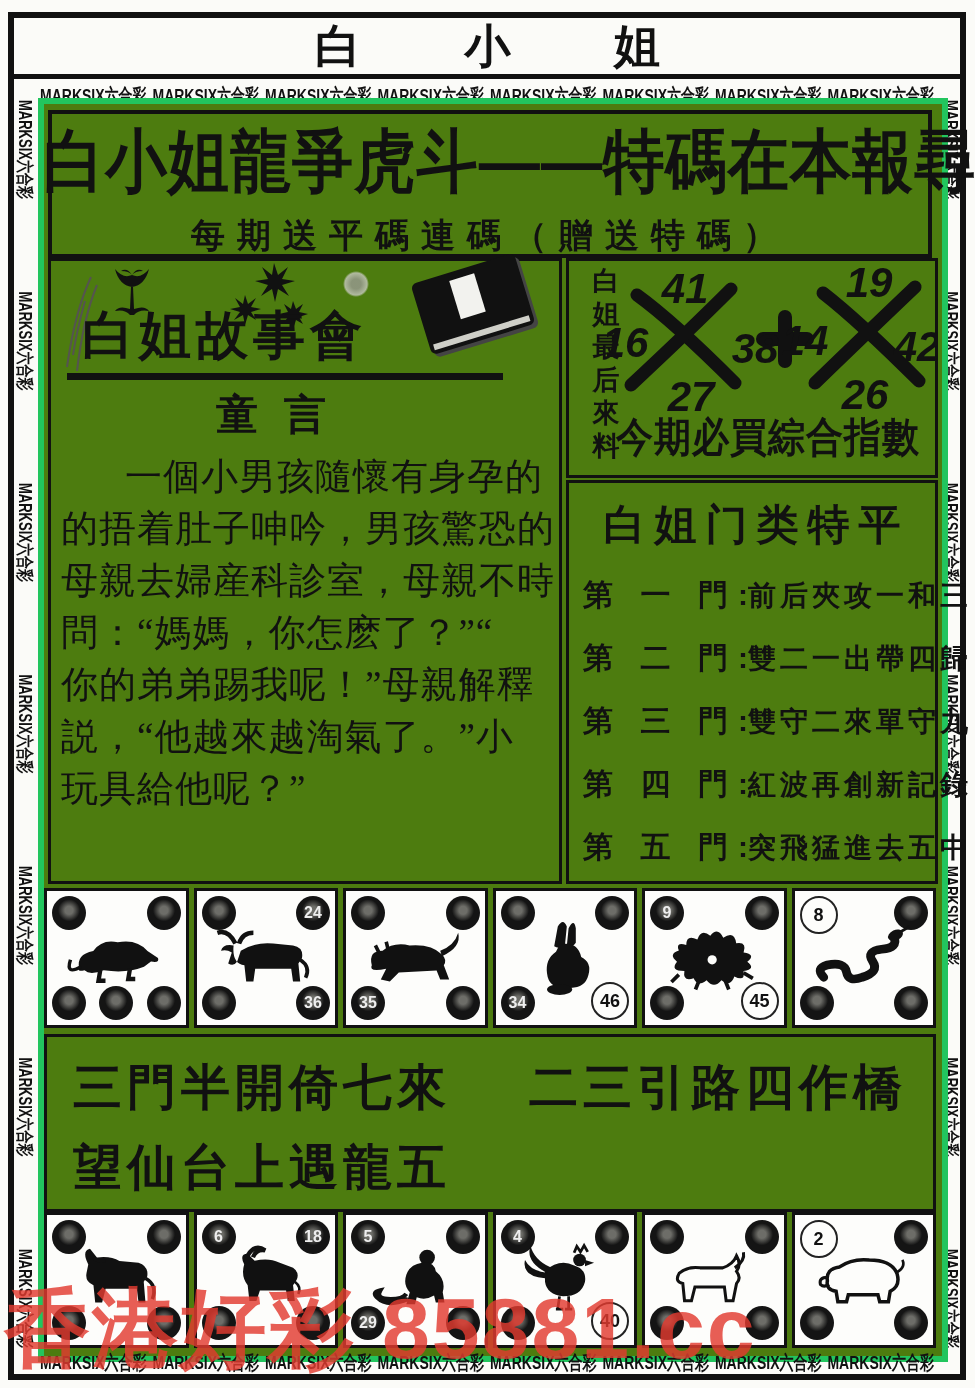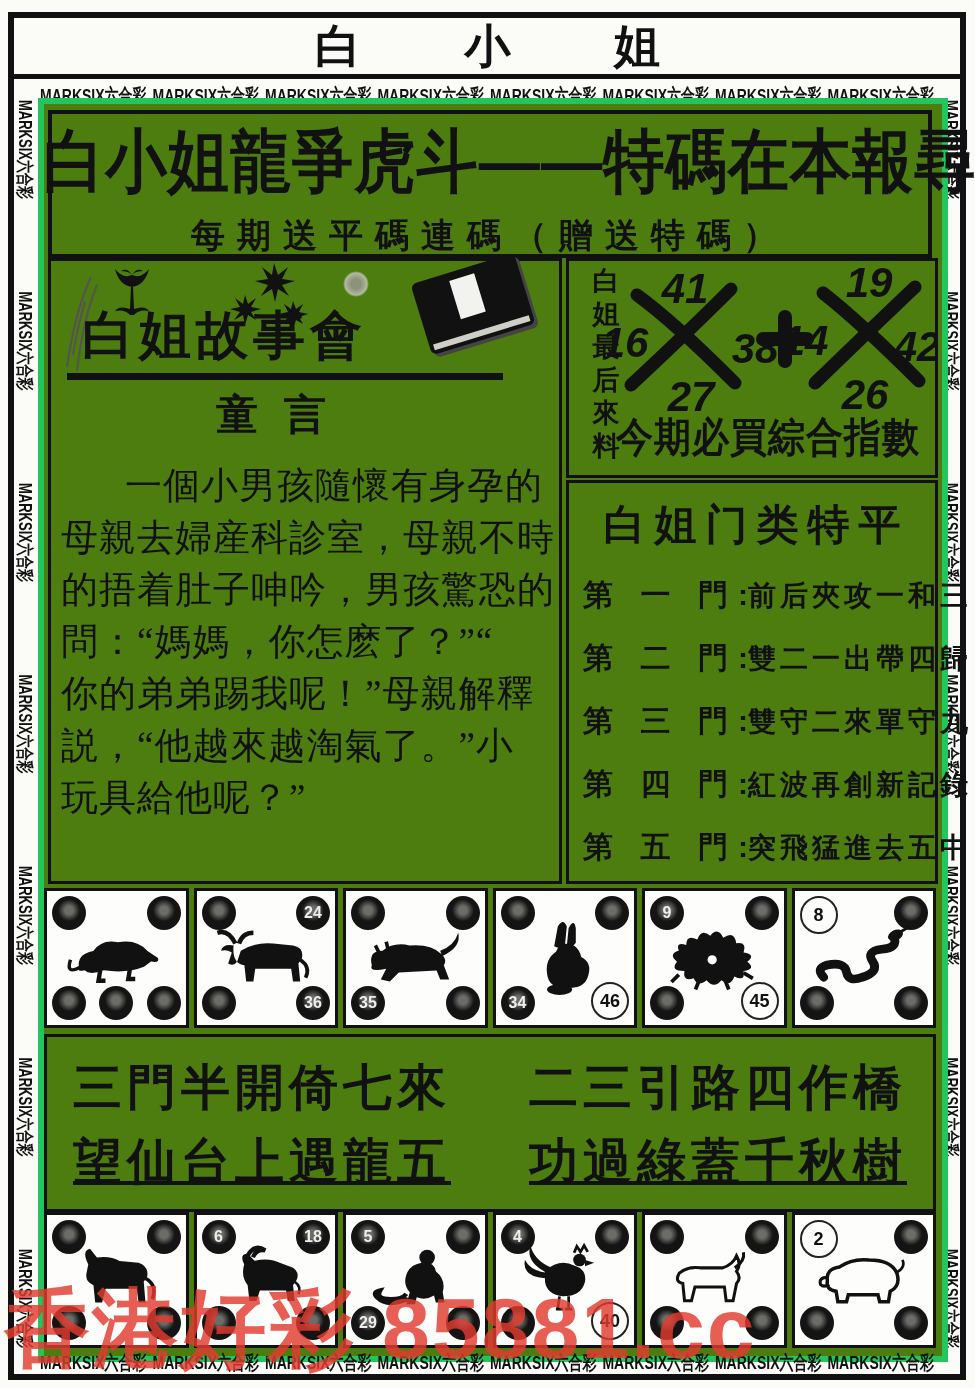--- a/index.html
+++ b/index.html
@@ -40,21 +40,21 @@
   #storybook{left:368px;top:6px;width:108px;height:74px;background:#111;border-radius:6px;
              transform:rotate(-17deg);box-shadow:3px 4px 0 #444;}
   #storybook .label{position:absolute;left:38px;top:8px;width:26px;height:40px;background:#f2f2ee;}
   #storybook .pages{position:absolute;left:4px;bottom:4px;width:100px;height:6px;background:#cfcfc8;}
   #story-title{left:31px;top:40px;font-size:52px;font-weight:900;letter-spacing:5px;}
   #story-underline{left:16px;top:112px;width:436px;height:7px;background:#111;}
   #story-subtitle{left:0;top:126px;width:440px;text-align:center;font-size:42px;font-weight:700;
                   letter-spacing:26px;text-indent:26px;font-family:"Liberation Serif",serif;}
   #story-text{left:10px;top:190px;width:486px;font-family:"Liberation Serif",serif;}
   #story-text .sline{font-size:37px;line-height:52px;letter-spacing:1px;white-space:nowrap;}
-  #story-text .sline:first-child{text-indent:64px;margin-top:9px;}
+  #story-text .sline:first-child{text-indent:64px;}
   
   #picks-box{left:522px;top:154px;width:366px;height:214px;border:3px solid #111;}
   #picks-vlabel{left:20px;top:4px;width:34px;font-size:27px;line-height:33px;font-weight:900;
                 text-align:center;font-family:"Liberation Serif",serif;}
   #cross-svg{left:38px;top:2px;}
   #picks-slogan{left:38px;top:152px;width:322px;text-align:center;font-size:37px;font-weight:900;
                 letter-spacing:1px;white-space:nowrap;transform:scale(1,1.1);}
   
   #gates-box{left:522px;top:376px;width:366px;height:398px;border:3px solid #111;}
   #gates-title{left:0;top:14px;width:366px;text-align:center;font-size:42px;font-weight:900;
@@ -72,21 +72,21 @@
         justify-content:center;font-size:16px;font-weight:700;}
   .b-dark{background:radial-gradient(circle at 50% 42%,#6d6d68 0 4px,#141414 11px);color:#eee;}
   .b-light{background:#fdfdfb;border:2px solid #222;color:#111;font-size:18px;}
   .p-tl{left:5px;top:5px;} .p-tr{right:5px;top:5px;} .p-bl{left:5px;bottom:5px;}
   .p-br{right:5px;bottom:5px;} .p-bm{left:50%;margin-left:-17px;bottom:5px;}
   .animal{position:absolute;left:50%;top:50%;transform:translate(-50%,-50%);}
   
   #poem-box{left:0px;top:930px;width:886px;height:172px;border:3px solid #111;}
   .poem-line{display:flex;justify-content:space-between;padding:0 26px;font-size:49px;font-weight:900;
              letter-spacing:5px;white-space:nowrap;}
-  .poem-line.first{margin-top:18px;} .poem-line.second{margin-top:8px;text-decoration:underline;}
+  .poem-line.first{margin-top:18px;} .poem-line.second{margin-top:14px;}
   
   #watermark{left:4px;top:1282px;font-size:86px;line-height:92px;font-weight:900;letter-spacing:2px;
              color:rgba(226,58,48,0.82);white-space:nowrap;z-index:60;}
   svg text{font-family:"Liberation Sans",sans-serif;}
 </style>
 </head>
 <body>
 
 <div id="page">
 
@@ -155,22 +155,22 @@
       <div class="abs" id="stamp-smudge"></div>
       <div class="abs" id="storybook">
         <div class="label"></div>
           <div class="pages"></div>
       </div>
       <div class="abs" id="story-title">白姐故事會</div>
       <div class="abs" id="story-underline"></div>
       <div class="abs" id="story-subtitle">童言</div>
       <div class="abs" id="story-text">
         <div class="sline">一個小男孩隨懷有身孕的</div>
+        <div class="sline">的捂着肚子呻吟，男孩驚恐的</div>
         <div class="sline">母親去婦産科診室，母親不時</div>
-        <div class="sline">的捂着肚子呻吟，男孩驚恐的</div>
         <div class="sline">問：“媽媽，你怎麽了？”“</div>
         <div class="sline">你的弟弟踢我呢！”母親解釋</div>
         <div class="sline">説，“他越來越淘氣了。”小</div>
         <div class="sline">玩具給他呢？”</div>
       </div>
     </div>
 
     <div class="abs" id="picks-box">
       <div class="abs" id="picks-vlabel">白姐最后來料</div>
       <svg class="abs" id="cross-svg" width="330" height="152" viewBox="0 0 330 152">
@@ -286,21 +286,20 @@
       </div>
     </div>
 
     <div class="abs" id="poem-box">
       <div class="poem-line first">
         <span>三門半開倚七來</span>
         <span>二三引路四作橋</span>
       </div>
       <div class="poem-line second">
         <span>望仙台上遇龍五</span>
-        <span>功過綠蓋千秋樹</span>
       </div>
     </div>
 
     <div class="abs zodiac-row" id="zodiac-bottom">
       <div class="zcell">
         <span class="ball b-dark p-tl"></span>
         <span class="ball b-dark p-tr"></span>
         <span class="ball b-dark p-bl"></span>
         <span class="ball b-dark p-br"></span>
         <svg class="animal" width="104" height="72" viewBox="0 0 120 80">

